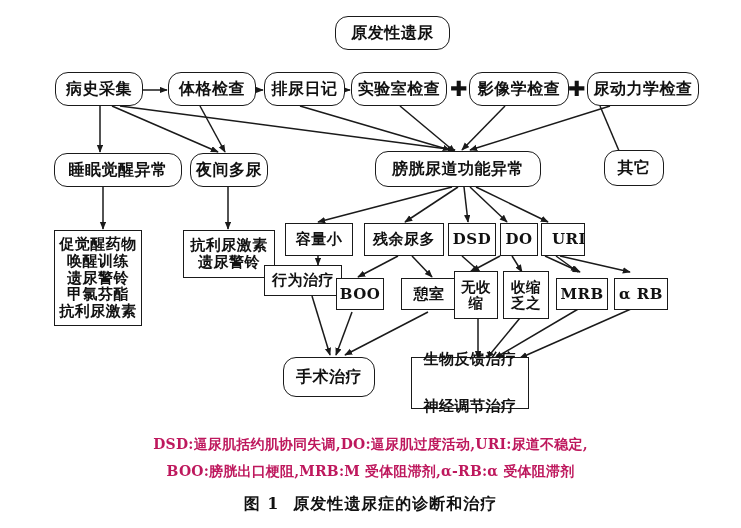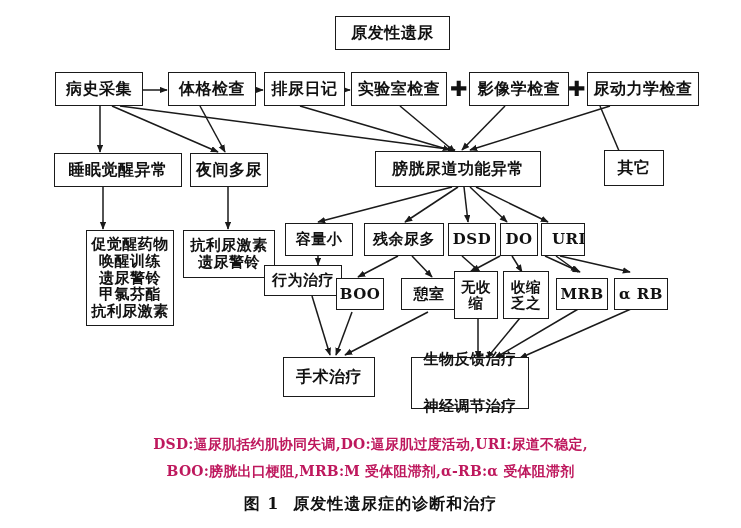--- a/index.html
+++ b/index.html
@@ -33,21 +33,21 @@
     justify-content: center;
     text-align: center;
     font-family: "DejaVu Sans", "Liberation Sans", sans-serif;
     font-weight: 700;
     color: #111111;
     letter-spacing: 0.5px;
     line-height: 1.12;
     z-index: 5;
   }
   .box .ln { display: block; white-space: nowrap; }
-  .sz16 { font-size: 16px; }
+  .sz16 { font-size: 16px; border-radius: 13px; }
   .sz15 { font-size: 15px; }
   .sz14 { font-size: 14.5px; }
   .latin { font-family: "DejaVu Serif", "Liberation Serif", serif; font-weight: 700; }
   .plus {
     position: absolute;
     z-index: 6;
     font-size: 21px;
     font-weight: 700;
     line-height: 1;
     color: #111111;
@@ -170,21 +170,21 @@
 <div class="box sz16" style="left:190px; top:153px; width:78px; height:34px;">
   <span class="ln">夜间多尿</span>
 </div>
 <div class="box sz16" style="left:375px; top:151px; width:166px; height:36px;">
   <span class="ln">膀胱尿道功能异常</span>
 </div>
 <div class="box sz16" style="left:604px; top:150px; width:60px; height:36px;">
   <span class="ln">其它</span>
 </div>
 
-<div class="box sz15" style="left:54px; top:230px; width:88px; height:96px; justify-content:center;margin-left:32px;">
+<div class="box sz15" style="left:54px; top:230px; width:88px; height:96px; justify-content:center;">
   <span class="ln">促觉醒药物</span>
   <span class="ln">唤醒训练</span>
   <span class="ln">遗尿警铃</span>
   <span class="ln">甲氯芬酯</span>
   <span class="ln">抗利尿激素</span>
 </div>
 
 <div class="box sz15" style="left:183px; top:230px; width:92px; height:48px;">
   <span class="ln">抗利尿激素</span>
   <span class="ln">遗尿警铃</span>

